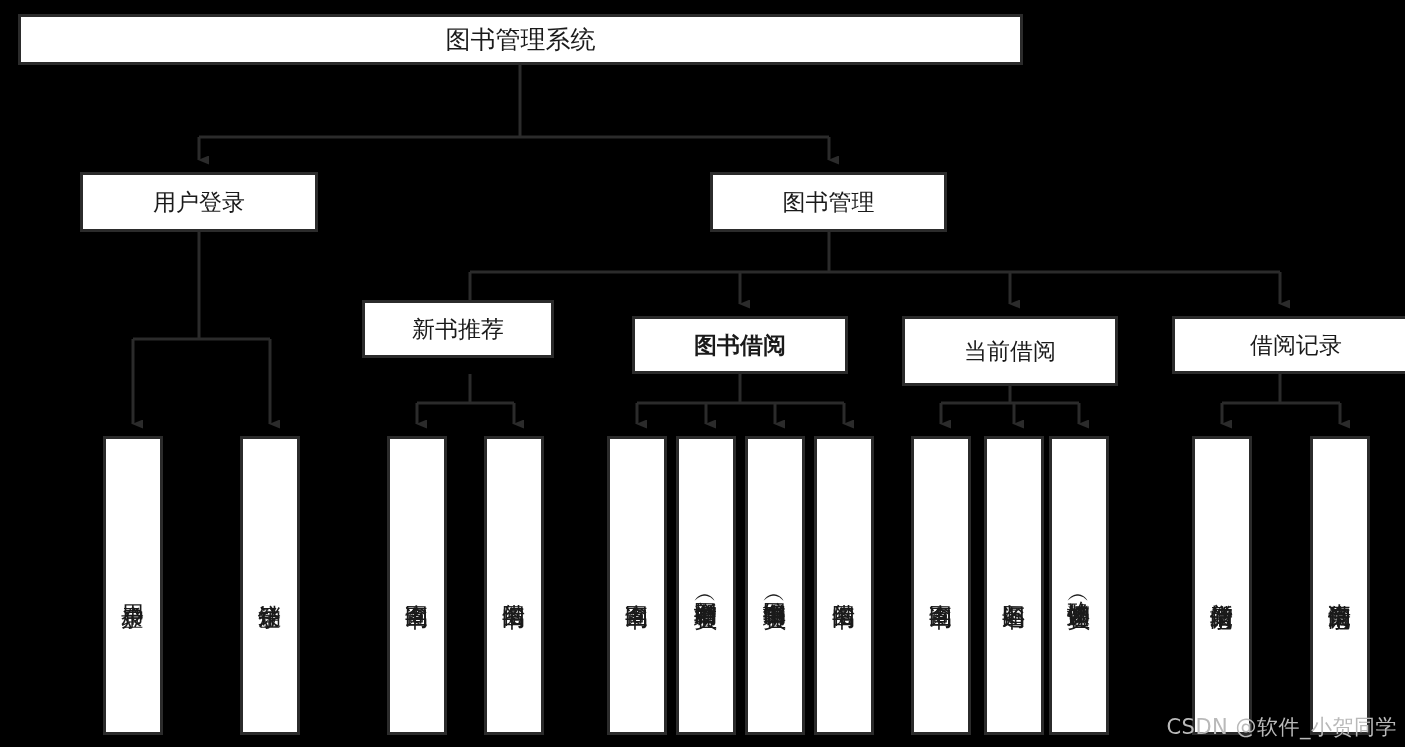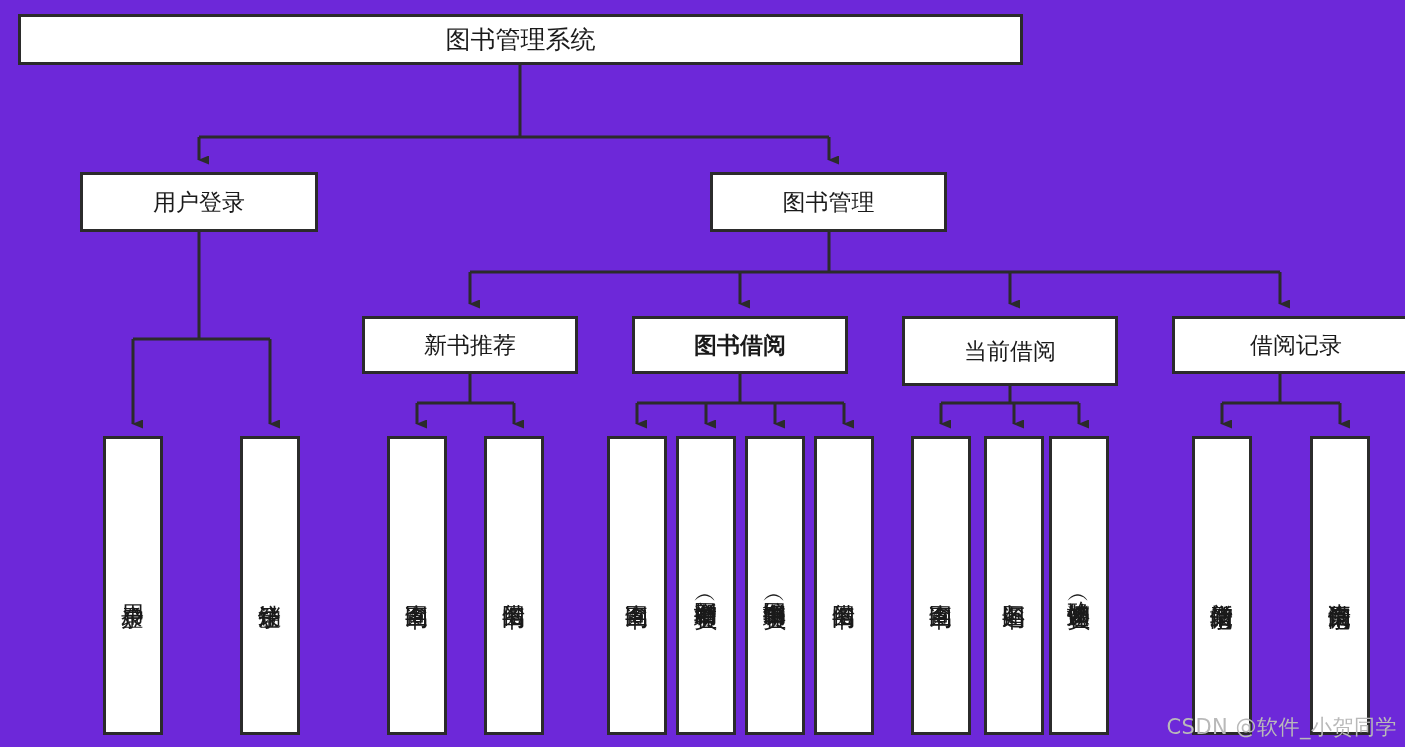--- a/index.html
+++ b/index.html
@@ -1,18 +1,18 @@
 <!DOCTYPE html>
 <html><head>
 <meta charset="utf-8">
 <style>
   html,body{margin:0;padding:0;background:#ffffff;}
   body{width:1405px;height:747px;overflow:hidden;
        font-family:"DejaVu Sans","Liberation Sans",sans-serif;}
-  #stage{position:relative;width:1405px;height:747px;background:#6d28d9;}
+  #stage{position:relative;width:1405px;height:747px;background:#000000;}
   svg.wires{position:absolute;left:0;top:0;width:1405px;height:747px;}
   .node{position:absolute;box-sizing:border-box;background:#ffffff;
         border:3px solid #2b2b2b;display:flex;align-items:center;
         justify-content:center;color:#1a1a1a;}
   .node.lvl1{font-size:25px;}
   .node.lvl2{font-size:23px;}
   .node.lvl3{font-size:23px;}
   .leaf{position:absolute;box-sizing:border-box;background:#ffffff;
         border:3px solid #2b2b2b;display:flex;align-items:center;
         justify-content:center;color:#1a1a1a;padding-top:4px;}
@@ -81,21 +81,21 @@
     <span>图书管理系统</span>
   </div>
 
   <div class="node lvl2" style="left:80px;top:172px;width:238px;height:60px;">
     <span>用户登录</span>
   </div>
   <div class="node lvl2" style="left:710px;top:172px;width:237px;height:60px;">
     <span>图书管理</span>
   </div>
 
-  <div class="node lvl3" style="left:362px;top:316px;width:216px;height:58px;">
+  <div class="node lvl3" style="left:362px;top:300px;width:192px;height:58px;">
     <span>新书推荐</span>
   </div>
   <div class="node lvl3" style="left:632px;top:316px;width:216px;height:58px;font-weight:bold;">
     <span>图书借阅</span>
   </div>
   <div class="node lvl3" style="left:902px;top:316px;width:216px;height:70px;">
     <span>当前借阅</span>
   </div>
   <div class="node lvl3" style="left:1172px;top:316px;width:248px;height:58px;">
     <span>借阅记录</span>

